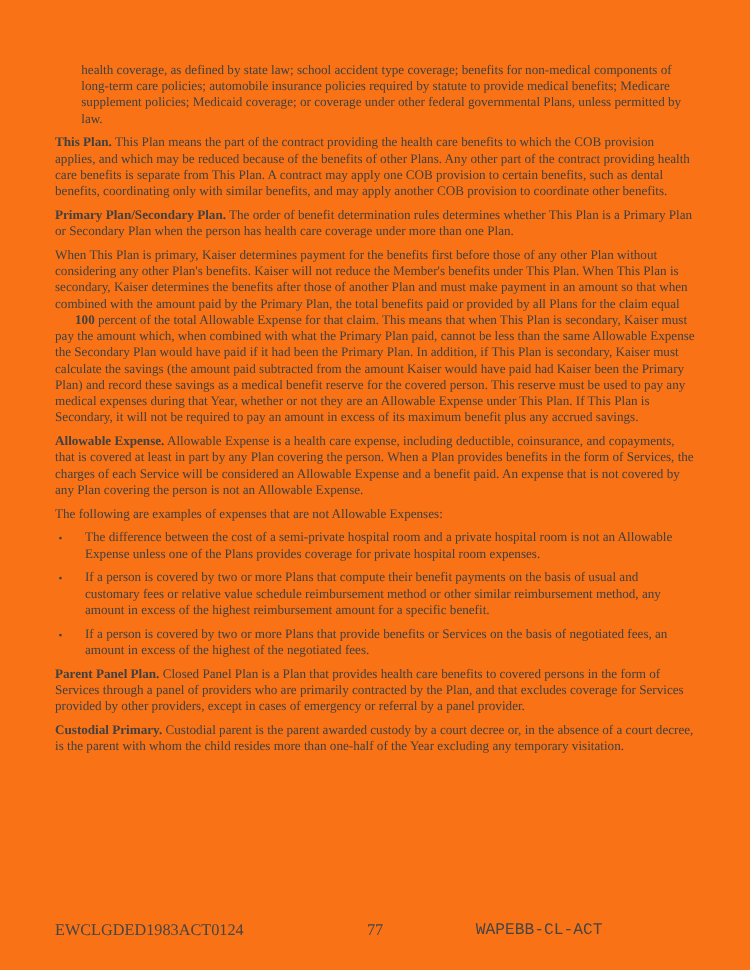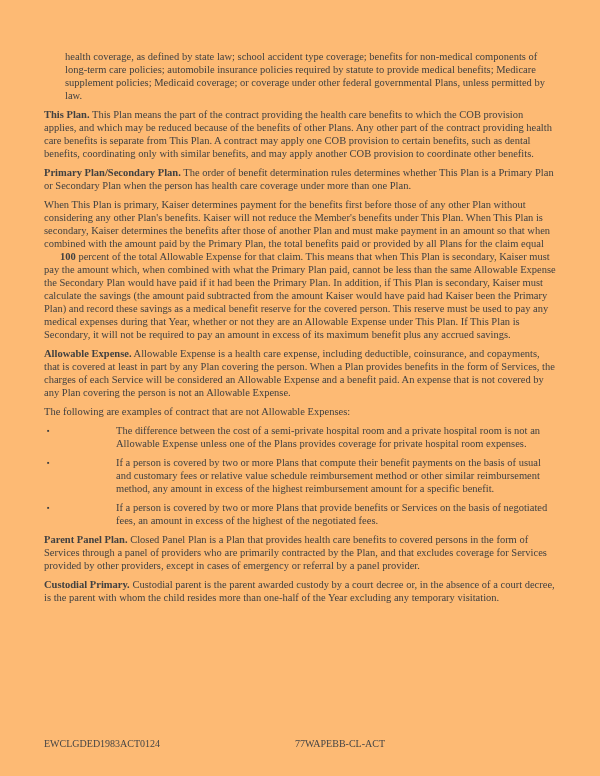--- a/index.html
+++ b/index.html
@@ -1,20 +1,20 @@
 <!DOCTYPE html>
 <html><head>
 <meta charset="utf-8">
 <style>
   html, body { margin: 0; padding: 0; background: #ffffff; }
   .page {
     position: relative;
     width: 600px;
     height: 776px;
-    background: #fdba74;
+    background: #f97316;
     font-family: "Liberation Serif", "DejaVu Serif", serif;
     color: #414141;
     font-size: 10.5px;
     line-height: 13px;
     overflow: hidden;
   }
   .body-text {
     position: absolute;
     top: 50px;
     left: 44px;
@@ -27,52 +27,52 @@
   ul.bullets { list-style: none; margin: 0; padding: 0; }
   li.bullet-item { display: flex; margin: 0 0 6px 0; }
   .bullet-marker {
     flex: 0 0 21px;
     width: 21px;
     font-size: 7.5px;
     line-height: 13px;
     padding-left: 3px;
     color: #414141;
   }
-  .bullet-text { flex: 1; margin-left: 48px; }
+  .bullet-text { flex: 1; }
   .footer {
     position: absolute;
     top: 737px;
     left: 44px;
     right: 44px;
     display: grid;
     grid-template-columns: 1fr auto 1fr;
-    font-size: 10px;
+    font-size: 13px;
     color: #454545;
   }
   .footer .f-center { text-align: left; }
-  .footer .f-right { text-align: left; }
+  .footer .f-right { text-align: center; font-family: Liberation Mono, monospace; }
 </style>
 </head>
 <body>
 
 <div class="page">
   <main class="body-text">
 
     <p class="para indent">health coverage, as defined by state law; school accident type coverage; benefits for non-medical components of long-term care policies; automobile insurance policies required by statute to provide medical benefits; Medicare supplement policies; Medicaid coverage; or coverage under other federal governmental Plans, unless permitted by law.</p>
 
 
     <p class="para"><b class="lead">This Plan.</b> <span>This Plan means the part of the contract providing the health care benefits to which the COB provision applies, and which may be reduced because of the benefits of other Plans. Any other part of the contract providing health care benefits is separate from This Plan. A contract may apply one COB provision to certain benefits, such as dental benefits, coordinating only with similar benefits, and may apply another COB provision to coordinate other benefits.</span></p>
 
     <p class="para"><b class="lead">Primary Plan/Secondary Plan.</b> <span>The order of benefit determination rules determines whether This Plan is a Primary Plan or Secondary Plan when the person has health care coverage under more than one Plan.</span></p>
 
     <p class="para"><span>When This Plan is primary, Kaiser determines payment for the benefits first before those of any other Plan without considering any other Plan's benefits. Kaiser will not reduce the Member's benefits under This Plan. When This Plan is secondary, Kaiser determines the benefits after those of another Plan and must make payment in an amount so that when combined with the amount paid by the Primary Plan, the total benefits paid or provided by all Plans for the claim equal </span><b class="emph">100</b><span> percent of the total Allowable Expense for that claim. This means that when This Plan is secondary, Kaiser must pay the amount which, when combined with what the Primary Plan paid, cannot be less than the same Allowable Expense the Secondary Plan would have paid if it had been the Primary Plan. In addition, if This Plan is secondary, Kaiser must calculate the savings (the amount paid subtracted from the amount Kaiser would have paid had Kaiser been the Primary Plan) and record these savings as a medical benefit reserve for the covered person. This reserve must be used to pay any medical expenses during that Year, whether or not they are an Allowable Expense under This Plan. If This Plan is Secondary, it will not be required to pay an amount in excess of its maximum benefit plus any accrued savings.</span></p>
 
     <p class="para"><b class="lead">Allowable Expense.</b> <span>Allowable Expense is a health care expense, including deductible, coinsurance, and copayments, that is covered at least in part by any Plan covering the person. When a Plan provides benefits in the form of Services, the charges of each Service will be considered an Allowable Expense and a benefit paid. An expense that is not covered by any Plan covering the person is not an Allowable Expense.</span></p>
 
-    <p class="para">The following are examples of contract that are not Allowable Expenses:</p>
+    <p class="para">The following are examples of expenses that are not Allowable Expenses:</p>
 
     <ul class="bullets">
       <li class="bullet-item">
         <span class="bullet-marker">▪</span>
         <span class="bullet-text">The difference between the cost of a semi-private hospital room and a private hospital room is not an Allowable Expense unless one of the Plans provides coverage for private hospital room expenses.</span>
       </li>
       <li class="bullet-item">
         <span class="bullet-marker">▪</span>
         <span class="bullet-text">If a person is covered by two or more Plans that compute their benefit payments on the basis of usual and customary fees or relative value schedule reimbursement method or other similar reimbursement method, any amount in excess of the highest reimbursement amount for a specific benefit.</span>
       </li>

